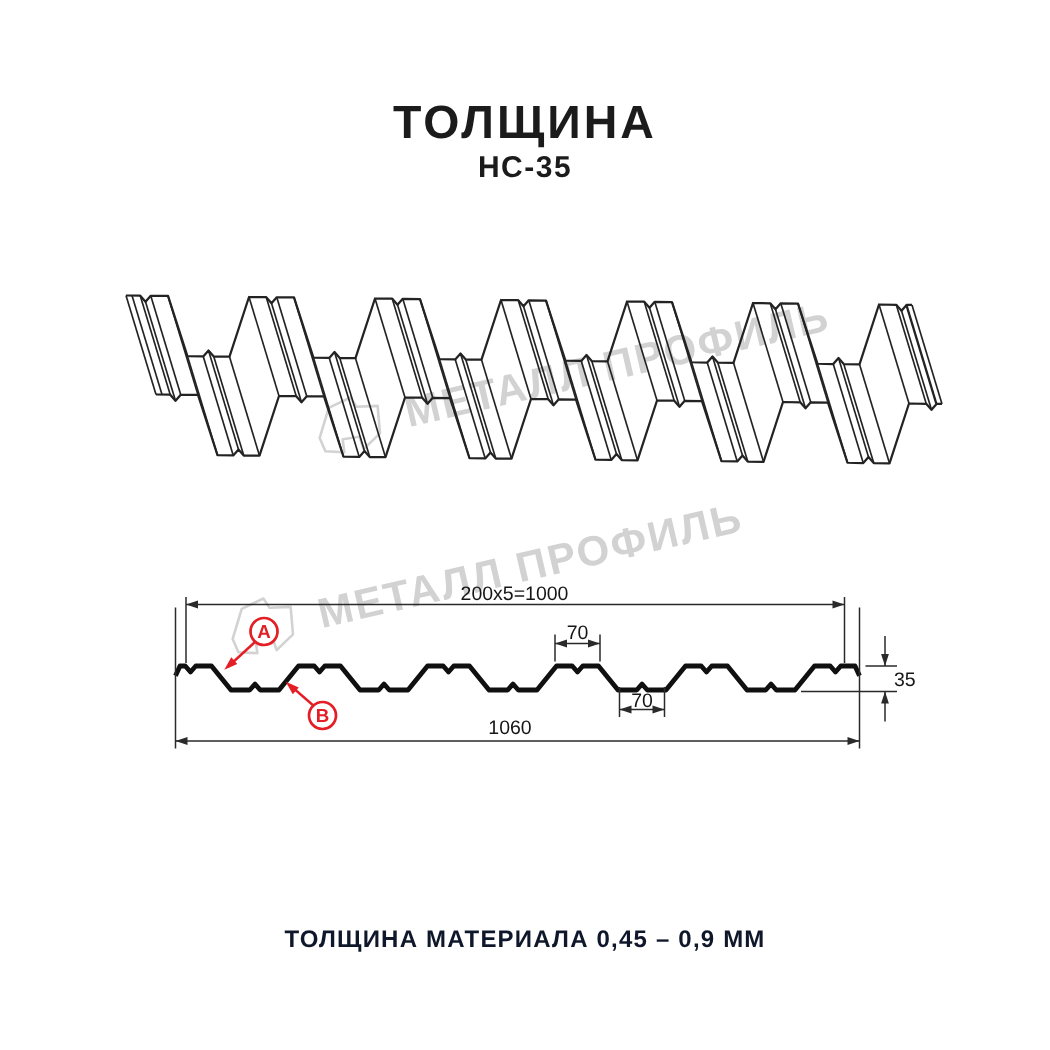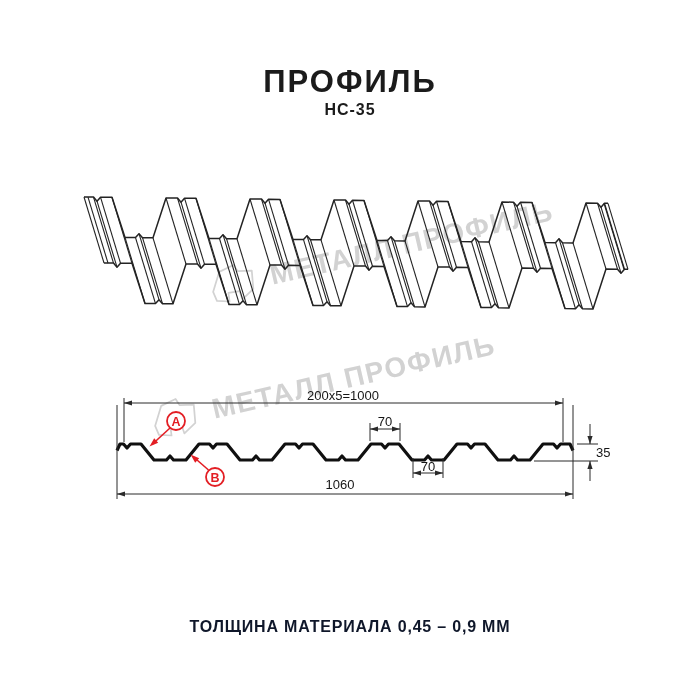--- a/index.html
+++ b/index.html
@@ -1,38 +1,38 @@
 <!DOCTYPE html>
 <html><head>
 <meta charset="utf-8">
 <style>
   html,body{margin:0;padding:0;}
   body{width:700px;height:700px;background:#ffffff;position:relative;overflow:hidden;
        font-family:"Liberation Sans",sans-serif;}
   .abs{position:absolute;}
   .title{top:64px;left:0;width:700px;text-align:center;font-size:31px;font-weight:700;
          letter-spacing:2px;color:#1b1b1b;}
-  .subtitle{top:101px;left:0;width:700px;text-align:center;font-size:16px;font-weight:700;
+  .subtitle{top:101px;left:0;width:700px;text-align:center;font-size:20px;font-weight:700;
             letter-spacing:1px;color:#1b1b1b;}
   .footer{top:618px;left:0;width:700px;text-align:center;font-size:16px;font-weight:600;
           letter-spacing:0.8px;color:#0f172a;}
   .watermark{position:absolute;display:flex;align-items:center;gap:10px;
              transform:rotate(-13deg);transform-origin:left center;pointer-events:none;}
   .watermark .wm-text{font-size:28px;font-weight:700;letter-spacing:1.5px;white-space:nowrap;}
   .wm1{left:210px;top:268px;}
   .wm2{left:152px;top:402px;}
   svg.drawing{position:absolute;left:0;top:0;}
   svg text{font-family:"Liberation Sans",sans-serif;}
   .dim-text{font-size:13px;font-weight:500;fill:#161616;}
   .red-label{font-size:12.5px;font-weight:700;}
 </style>
 </head>
 <body>
 
-<div class="abs title">ПРОФИЛЬ</div>
+<div class="abs title">ТОЛЩИНА</div>
 <div class="abs subtitle">НС-35</div>
 
 <div class="watermark wm1" style="color: rgb(210, 210, 210);">
   <svg width="52" height="44" viewBox="0 0 60 46">
     <path d="M3,26 L15,5 L33,1 L36,9 L52,12 L49,33 L34,42 L33,32 L20,31 L19,41 L5,37 Z" fill="none" stroke="currentColor" stroke-width="2" stroke-linejoin="round"></path>
   </svg>
   <span class="wm-text">МЕТАЛЛ ПРОФИЛЬ</span>
 </div>
 <div class="watermark wm2" style="color: rgb(210, 210, 210);">
   <svg width="52" height="44" viewBox="0 0 60 46">

